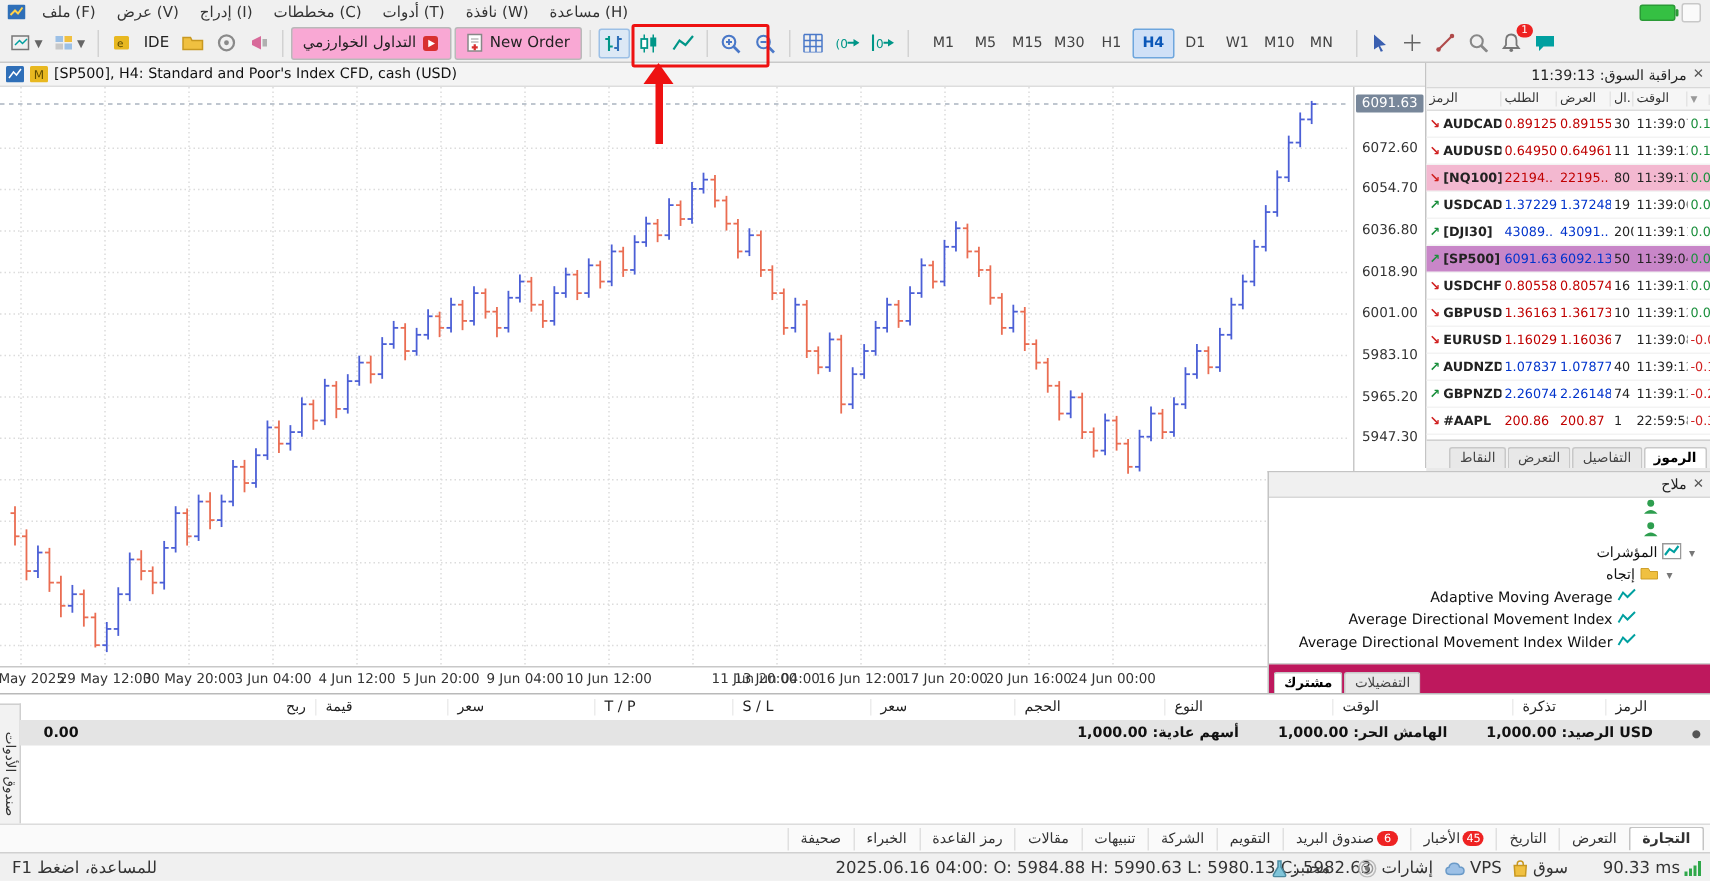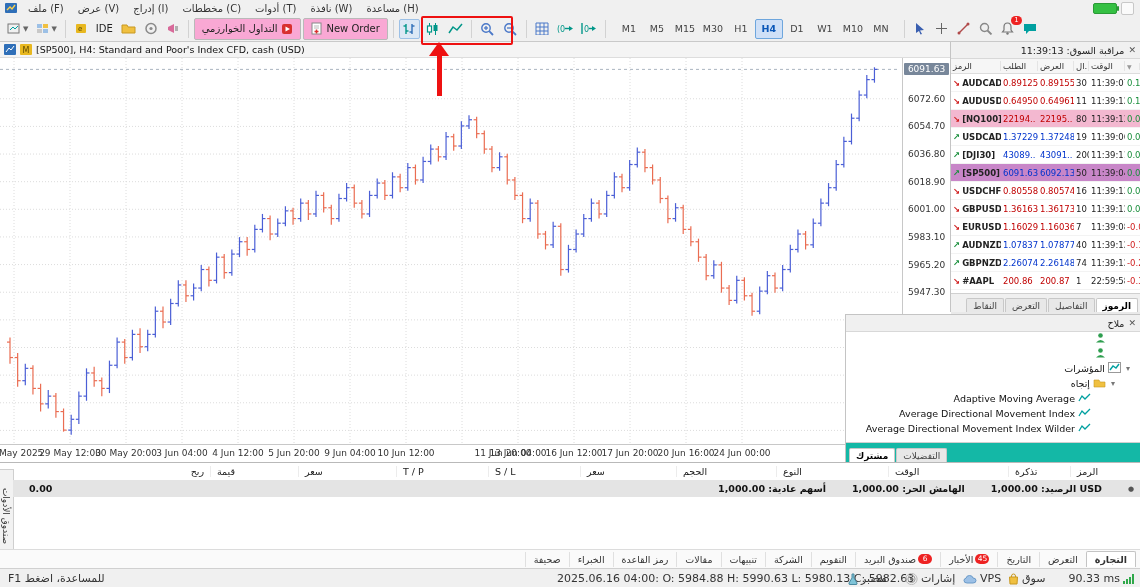--- a/index.html
+++ b/index.html
@@ -55,21 +55,21 @@
   .chgpos{color:#1a8f3c;} .chgneg{color:#d02020;}
   #mw-tabs{position:absolute;left:0;bottom:0;width:100%;height:19px;background:#f0f0f0;border-top:1px solid #d0d0d0;display:flex;flex-direction:row-reverse;align-items:flex-end;padding:0 2px;box-sizing:border-box;gap:1px;}
   .stab{font-size:9px;color:#444;border:1px solid #c8c8c8;border-bottom:none;background:#e8e8e8;padding:2px 6px 1px;border-radius:2px 2px 0 0;}
   .stab.active{background:#fff;font-weight:bold;color:#000;}
   
   #nav{left:845px;top:314px;width:295px;height:148px;background:#fff;border-left:1px solid #c4c4c4;border-top:1px solid #c4c4c4;box-sizing:border-box;}
   #navtree{position:absolute;left:0;top:16px;right:0;bottom:20px;overflow:hidden;}
   .navrow{direction:rtl;display:flex;align-items:center;height:15px;font-size:9.5px;color:#111;gap:3px;}
   .navrow .eng{direction:ltr;unicode-bidi:embed;}
   .expander{color:#777;font-size:8px;width:8px;text-align:center;}
-  #nav-tabs{position:absolute;left:0;bottom:0;width:100%;height:20px;background:#14b8a6;border-top:1px solid #d0d0d0;display:flex;align-items:flex-end;padding:0 3px;box-sizing:border-box;gap:1px;}
+  #nav-tabs{position:absolute;left:0;bottom:0;width:100%;height:20px;background:#be185d;border-top:1px solid #d0d0d0;display:flex;align-items:flex-end;padding:0 3px;box-sizing:border-box;gap:1px;}
   
   #toolbox{left:0;top:462px;width:1140px;height:106px;background:#fff;border-top:1px solid #b9b9b9;box-sizing:border-box;}
   #sidetab{position:absolute;left:0;top:6px;width:13px;height:92px;background:#f2f2f2;border:1px solid #cfcfcf;border-left:none;display:flex;align-items:center;justify-content:center;}
   #sidetab span{transform:rotate(90deg);white-space:nowrap;font-size:9px;color:#333;}
   #tb-header{position:absolute;left:13px;top:0;right:0;height:17px;border-bottom:1px solid #e0e0e0;display:flex;flex-direction:row-reverse;align-items:center;font-size:9.5px;color:#222;}
   #tb-header .col{border-left:1px solid #ececec;padding:0 6px;box-sizing:border-box;overflow:hidden;white-space:nowrap;text-align:left;}
   #tb-summary{position:absolute;left:13px;top:17px;right:0;height:17px;background:#e4e4e4;display:flex;flex-direction:row-reverse;align-items:center;font-size:9.5px;font-weight:bold;color:#111;gap:26px;padding-right:6px;}
   #tb-profit{position:absolute;left:16px;top:0;height:17px;display:flex;align-items:center;font-weight:bold;}
   #tb-tabs{position:absolute;left:0;bottom:0;width:100%;height:19px;background:#fafafa;border-top:1px solid #dcdcdc;display:flex;flex-direction:row-reverse;align-items:center;padding:0 4px;box-sizing:border-box;}
   .btab{display:flex;align-items:center;gap:2px;font-size:9.5px;color:#333;padding:2px 8px;border-left:1px solid #e0e0e0;position:relative;}

